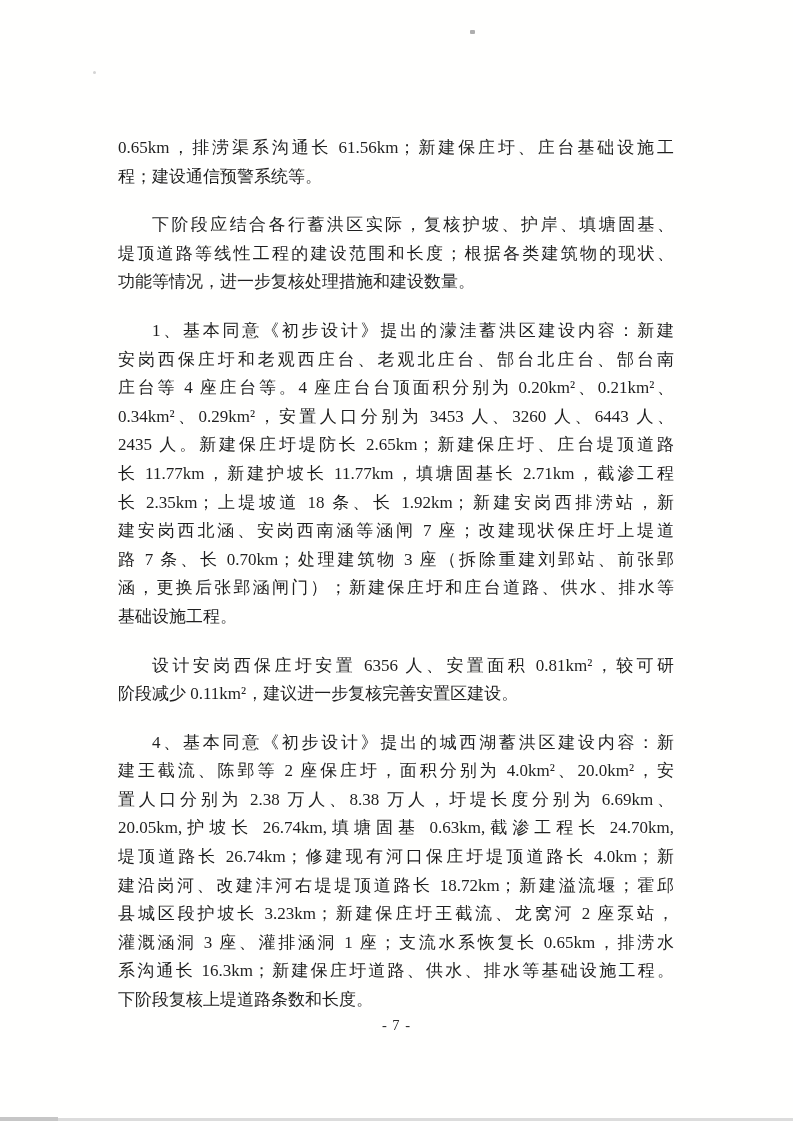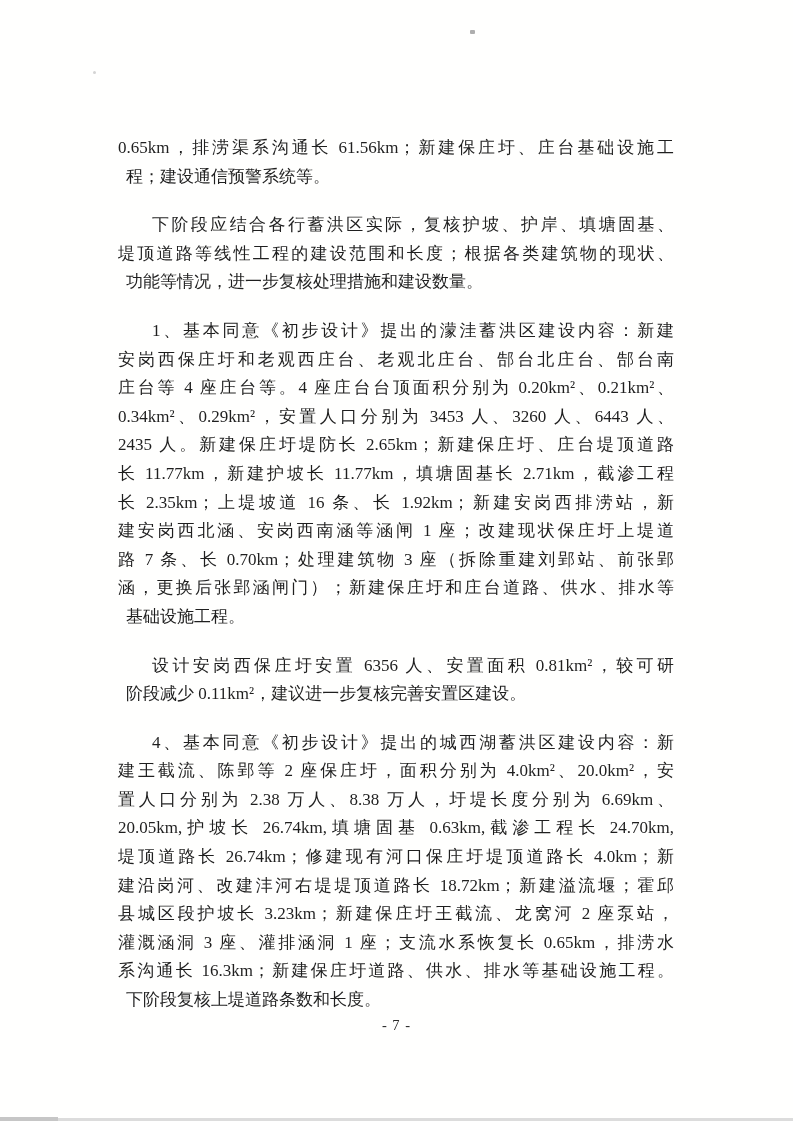--- a/index.html
+++ b/index.html
@@ -26,21 +26,20 @@
     height: 28.6px;
     line-height: 28.6px;
     font-size: 17px;
     text-align: justify;
     text-align-last: justify;
     color: #1f1f1f;
     -webkit-font-smoothing: antialiased;
   }
   .line.last {
     text-align-last: left;
-    margin-left: 8px;
   }
   .line.indent {
     text-indent: 2em;
     margin-top: 20px;
   }
   .footer {
     position: absolute;
     left: 0;
     top: 1017px;
     width: 100%;
@@ -99,22 +98,22 @@
       <div class="line last">程；建设通信预警系统等。</div>
       <div class="line indent">下阶段应结合各行蓄洪区实际，复核护坡、护岸、填塘固基、</div>
       <div class="line">堤顶道路等线性工程的建设范围和长度；根据各类建筑物的现状、</div>
       <div class="line last">功能等情况，进一步复核处理措施和建设数量。</div>
       <div class="line indent">1、基本同意《初步设计》提出的濛洼蓄洪区建设内容：新建</div>
       <div class="line">安岗西保庄圩和老观西庄台、老观北庄台、郜台北庄台、郜台南</div>
       <div class="line">庄台等 4 座庄台等。4 座庄台台顶面积分别为 0.20km²、0.21km²、</div>
       <div class="line">0.34km²、0.29km²，安置人口分别为 3453 人、3260 人、6443 人、</div>
       <div class="line">2435 人。新建保庄圩堤防长 2.65km；新建保庄圩、庄台堤顶道路</div>
       <div class="line">长 11.77km，新建护坡长 11.77km，填塘固基长 2.71km，截渗工程</div>
-      <div class="line">长 2.35km；上堤坡道 16 条、长 1.92km；新建安岗西排涝站，新</div>
-      <div class="line">建安岗西北涵、安岗西南涵等涵闸 1 座；改建现状保庄圩上堤道</div>
+      <div class="line">长 2.35km；上堤坡道 18 条、长 1.92km；新建安岗西排涝站，新</div>
+      <div class="line">建安岗西北涵、安岗西南涵等涵闸 7 座；改建现状保庄圩上堤道</div>
       <div class="line">路 7 条、长 0.70km；处理建筑物 3 座（拆除重建刘郢站、前张郢</div>
       <div class="line">涵，更换后张郢涵闸门）；新建保庄圩和庄台道路、供水、排水等</div>
       <div class="line last">基础设施工程。</div>
       <div class="line indent">设计安岗西保庄圩安置 6356 人、安置面积 0.81km²，较可研</div>
       <div class="line last">阶段减少 0.11km²，建议进一步复核完善安置区建设。</div>
       <div class="line indent">4、基本同意《初步设计》提出的城西湖蓄洪区建设内容：新</div>
       <div class="line">建王截流、陈郢等 2 座保庄圩，面积分别为 4.0km²、20.0km²，安</div>
       <div class="line">置人口分别为 2.38 万人、8.38 万人，圩堤长度分别为 6.69km、</div>
       <div class="line">20.05km,护坡长 26.74km,填塘固基 0.63km,截渗工程长 24.70km,</div>
       <div class="line">堤顶道路长 26.74km；修建现有河口保庄圩堤顶道路长 4.0km；新</div>

